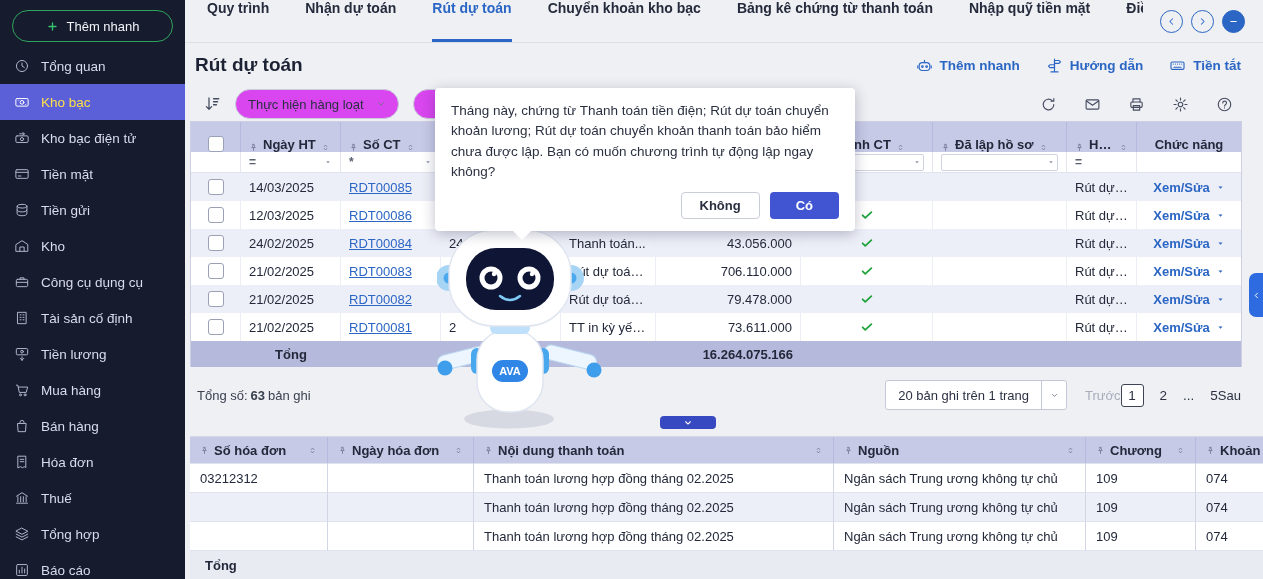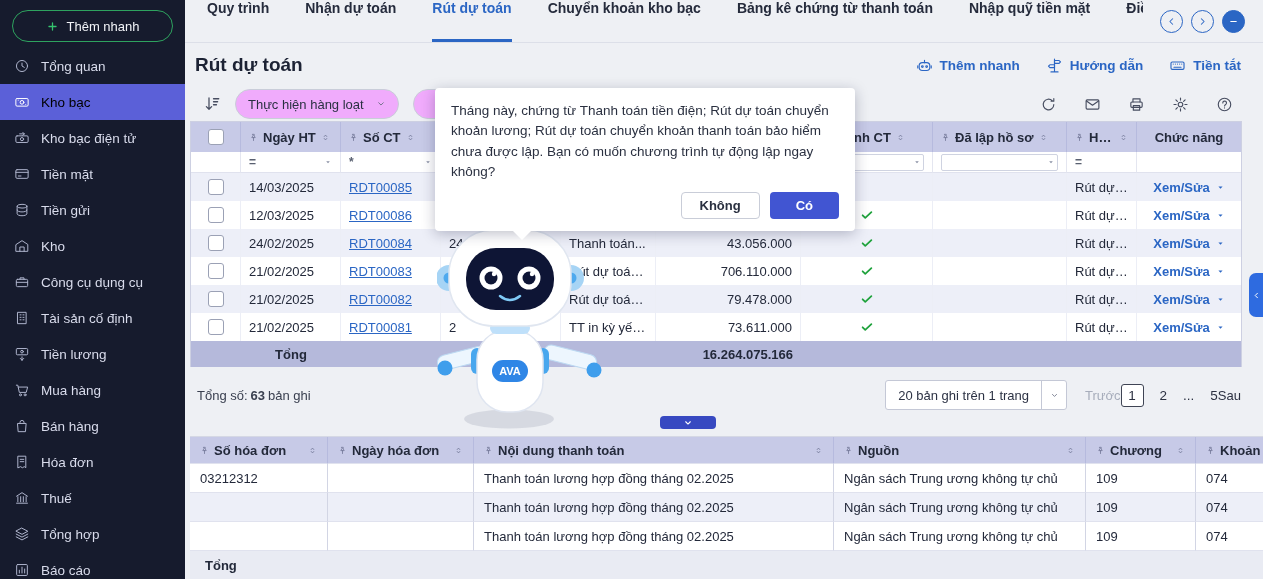--- a/index.html
+++ b/index.html
@@ -6,21 +6,21 @@
   body{font-family:"Liberation Sans","DejaVu Sans",sans-serif;background:#eef0f4;color:#23293a;position:relative;font-size:13px;}
   .ic{fill:none;stroke:currentColor;stroke-width:1.7;stroke-linecap:round;stroke-linejoin:round;width:16px;height:16px;flex:none;}
   .ic.filled{fill:currentColor;stroke:none;}
 
   
   .sidebar{position:absolute;left:0;top:0;width:185px;height:579px;background:#161b2d;color:#e4e7f2;z-index:10;}
   .quick-add{margin:10px 12px 6px;height:30px;border:1px solid #2ea35f;border-radius:16px;display:flex;align-items:center;justify-content:center;gap:8px;font-size:13px;color:#f2f4f8;cursor:pointer;background:transparent;}
   .quick-add .ic{width:13px;height:13px;color:#35c46f;stroke-width:2.4;}
   .side-item{height:36px;display:flex;align-items:center;gap:11px;padding:0 14px;font-size:13.5px;color:#d9dcec;cursor:pointer;white-space:nowrap;}
   .side-item .ic{width:16px;height:16px;color:#aeb4cc;stroke-width:1.5;}
-  .side-item.active{background:#5b60d8;color:#000000;}
+  .side-item.active{background:#5b60d8;color:#fde047;}
   .side-item.active .ic{color:#fff;}
 
   
   .main{position:absolute;left:185px;top:0;width:1078px;height:579px;}
 
   .tabbar{height:42px;display:flex;align-items:stretch;gap:36px;padding-left:22px;padding-right:120px;border-bottom:1px solid #dcdfe8;position:relative;overflow:hidden;}
   .tab{display:flex;align-items:flex-start;font-size:14px;font-weight:bold;color:#252b3c;white-space:nowrap;cursor:pointer;}
   .tab.active{color:#2b66c4;box-shadow:inset 0 -3px 0 #2b66c4;}
   .tab-nav{position:absolute;right:18px;top:10px;display:flex;gap:8px;}
   .circle-btn{width:21px;height:21px;border-radius:50%;border:1.4px solid #2b66c4;color:#2b66c4;display:flex;align-items:center;justify-content:center;cursor:pointer;background:transparent;}
@@ -34,31 +34,31 @@
   .head-action .ic{width:17px;height:17px;stroke-width:1.6;}
   .add-btn{background:#3c4fc5;color:#fff;height:30px;border-radius:16px;display:flex;align-items:center;cursor:pointer;}
   .add-btn .lbl{padding:0 14px 0 20px;font-weight:bold;font-size:13.5px;}
   .add-btn .sep{width:1px;align-self:stretch;background:rgba(255,255,255,.4);}
   .add-btn .dd{padding:0 12px;display:flex;align-items:center;}
   .add-btn .ic{width:11px;height:11px;stroke-width:2.4;}
 
   .toolbar{height:34px;display:flex;align-items:center;padding:0 30px 0 18px;gap:14px;}
   .tool-sort{color:#474d60;display:flex;cursor:pointer;}
   .tool-sort .ic{width:18px;height:18px;}
-  .batch-select{height:28px;border:1px solid #c9cdd9;border-radius:15px;background:#f0abfc;display:flex;align-items:center;padding:0 12px;gap:12px;font-size:13px;color:#2a3042;cursor:pointer;white-space:nowrap;}
+  .batch-select{height:28px;border:1px solid #c9cdd9;border-radius:15px;background:#d946ef;display:flex;align-items:center;padding:0 12px;gap:12px;font-size:13px;color:#2a3042;cursor:pointer;white-space:nowrap;}
   .batch-select .ic{width:10px;height:10px;color:#6b7184;stroke-width:2.2;}
   .batch-select.ghost{width:200px;}
   .tool-icons{margin-left:auto;display:flex;gap:27px;}
   .tool-icons span{color:#474d60;display:flex;cursor:pointer;}
   .tool-icons .ic{width:17px;height:17px;stroke-width:1.6;}
 
   
   .gtable{margin-left:5px;width:1050px;border:1px solid #cdd0e2;border-bottom:none;}
   .trow{display:grid;grid-template-columns:50px 100px 100px 120px 95px 145px 132px 134px 70px 104px;align-items:stretch;}
-  .hcell{display:flex;align-items:center;gap:5px;padding:0 8px;height:30px;background:#c7cae7;font-weight:bold;border-right:1px solid #b6bade;overflow:hidden;white-space:nowrap;cursor:pointer;}
+  .hcell{display:flex;align-items:flex-end;gap:5px;padding:0 8px;height:30px;background:#c7cae7;font-weight:bold;border-right:1px solid #b6bade;overflow:hidden;white-space:nowrap;cursor:pointer;}
   .hcell:last-child{border-right:none;}
   .hcell.center,.cell.center{justify-content:center;}
   .hlabel{overflow:hidden;text-overflow:ellipsis;white-space:nowrap;}
   .pin-ic{width:9px;height:9px;color:#6b7090;stroke-width:2;}
   .sort-ic{width:9px;height:9px;color:#6b7090;stroke-width:2;}
   .sort-ic.end{margin-left:auto;}
   .fcell{display:flex;align-items:center;gap:4px;padding:0 8px;height:20px;background:#fff;border-right:1px solid #e4e6f0;border-bottom:1px solid #e0e2ee;font-size:12px;color:#596070;}
   .fcell:last-child{border-right:none;}
   .fop{font-weight:bold;}
   .caret-ic{width:8px;height:8px;color:#8a90a4;margin-left:auto;}

